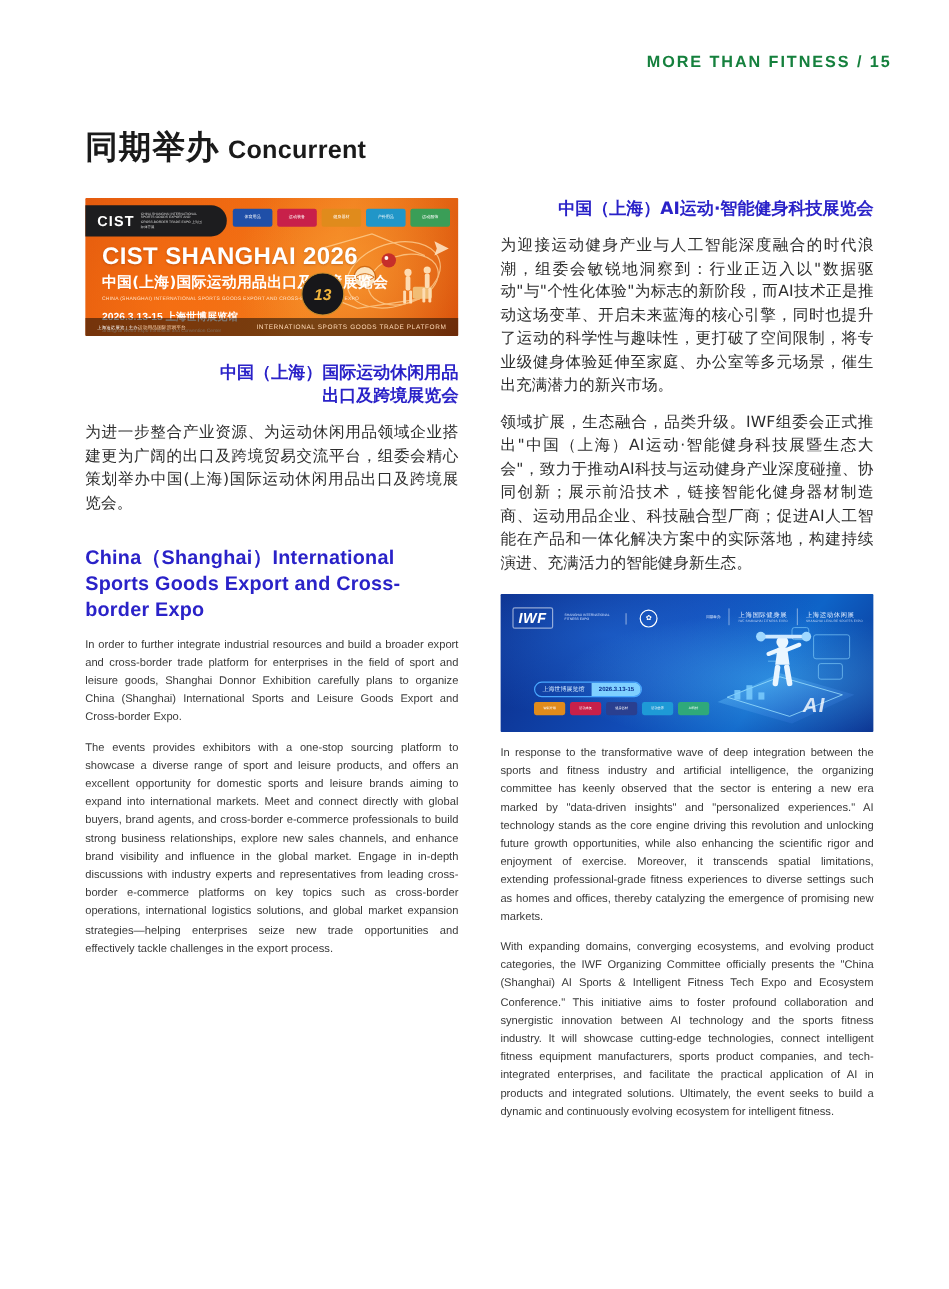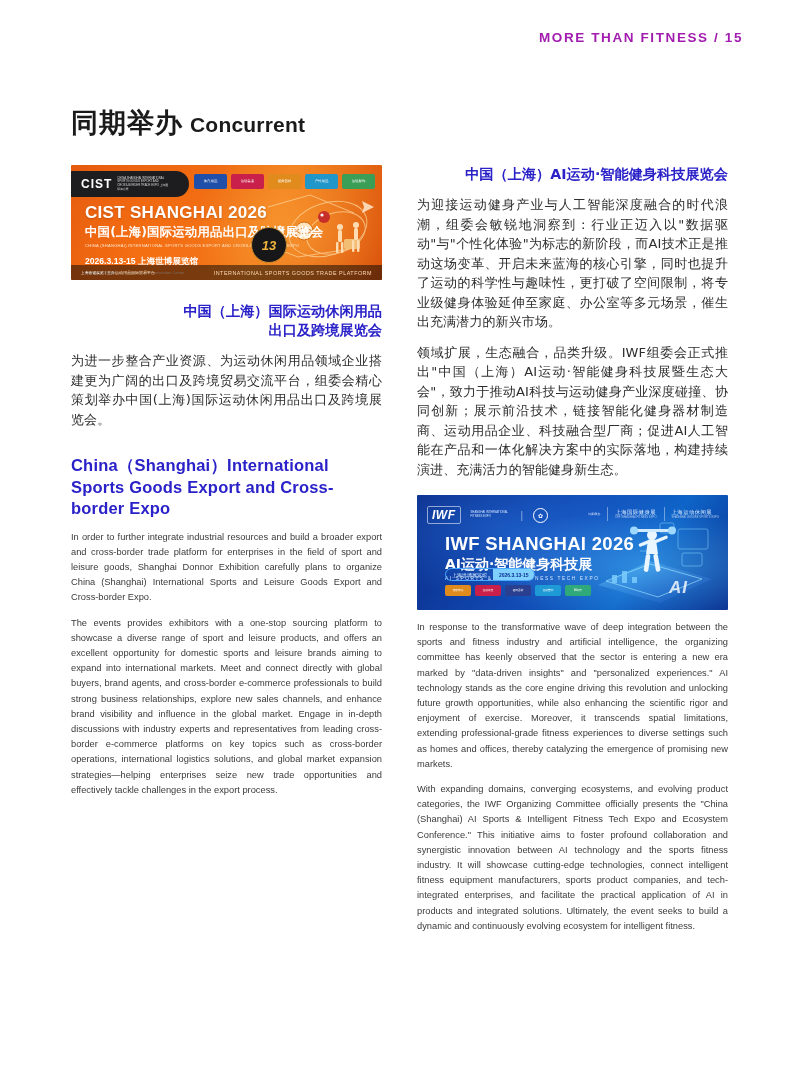--- a/index.html
+++ b/index.html
@@ -8,23 +8,23 @@
     background:#ffffff;
     font-family:"Liberation Sans","DejaVu Sans",sans-serif;
     color:#231f20;
     position:relative;
     overflow:hidden;
   }
   .page { position:relative; width:791px; height:1074px; box-sizing:border-box; }
 
   
   .page-header {
-    position:absolute; top:30px; right:48px;
+    position:absolute; top:44px; right:48px;
     font-size:13.5px; font-weight:bold; letter-spacing:1.6px;
-    color:#a21caf; white-space:nowrap;
+    color:#15803d; white-space:nowrap;
   }
 
   
   .section-title {
     position:absolute; left:71px; top:105px;
     white-space:nowrap;
   }
   .section-title .cn {
     font-size:27px; font-weight:bold; letter-spacing:1px;
     color:#1a1a1a;
@@ -61,21 +61,21 @@
   .cist-tag .logo { color:#fff; font-size:12px; font-weight:bold; letter-spacing:1px;text-align:center; }
   .cist-tag .sub  { color:#d9d9d9; font-size:2.8px; line-height:3.6px; margin-left:5px; max-width:52px; }
   .cist-chips { position:absolute; right:7px; top:9px; display:flex; gap:4px; }
   .cist-chips i {
     display:block; width:33px; height:15px; border-radius:2px;
     font-style:normal; font-size:3.4px; color:#fff; line-height:15px; text-align:center;
     overflow:hidden;
   }
   .cist-main { position:absolute; left:14px; top:38px; }
   .cist-main .t1 {
-    font-size:17px; font-weight:bold; color:#fff; letter-spacing:0.3px;
+    font-size:20px; font-weight:bold; color:#fff; letter-spacing:0.3px;
     text-shadow:0 1px 2px rgba(120,40,0,.35); white-space:nowrap;
   }
   .cist-main .t2 {
     font-size:12.4px; font-weight:bold; color:#fff; margin-top:1px;
     letter-spacing:0.2px; white-space:nowrap;
     font-family:"DejaVu Sans","Liberation Sans",sans-serif;
   }
   .cist-main .t3 {
     font-size:4.1px; color:#ffe3c8; margin-top:2px; letter-spacing:0.25px; white-space:nowrap;
   }
@@ -312,25 +312,20 @@
         <circle cx="44" cy="21.5" r="4" fill="#9fd8ff"></circle>
         <circle cx="82" cy="21.5" r="4" fill="#9fd8ff"></circle>
         <g fill="#7fd0ff" opacity=".8">
           <rect x="22" y="66" width="5" height="8"></rect>
             <rect x="32" y="62" width="5" height="12"></rect>
           <rect x="42" y="68" width="5" height="6"></rect>
         </g>
       </svg>
       <div class="iwf-ai">AI</div>
 
-      <div class="iwf-main">
-        <div class="t1">IWF SHANGHAI 2026</div>
-        <div class="t2">AI运动·智能健身科技展</div>
-        <div class="t3">AI SPORTS &amp; SMART FITNESS TECH EXPO</div>
-      </div>
 
       <div class="iwf-pill">
         <span class="a">上海世博展览馆</span>
         <span class="b">2026.3.13-15</span>
       </div>
 
       <div class="iwf-chips">
         <i style="background:#e08b1c">智能穿戴</i>
         <i style="background:#c8204a">运动康复</i>
         <i style="background:#2a3f8f">健身器材</i>

